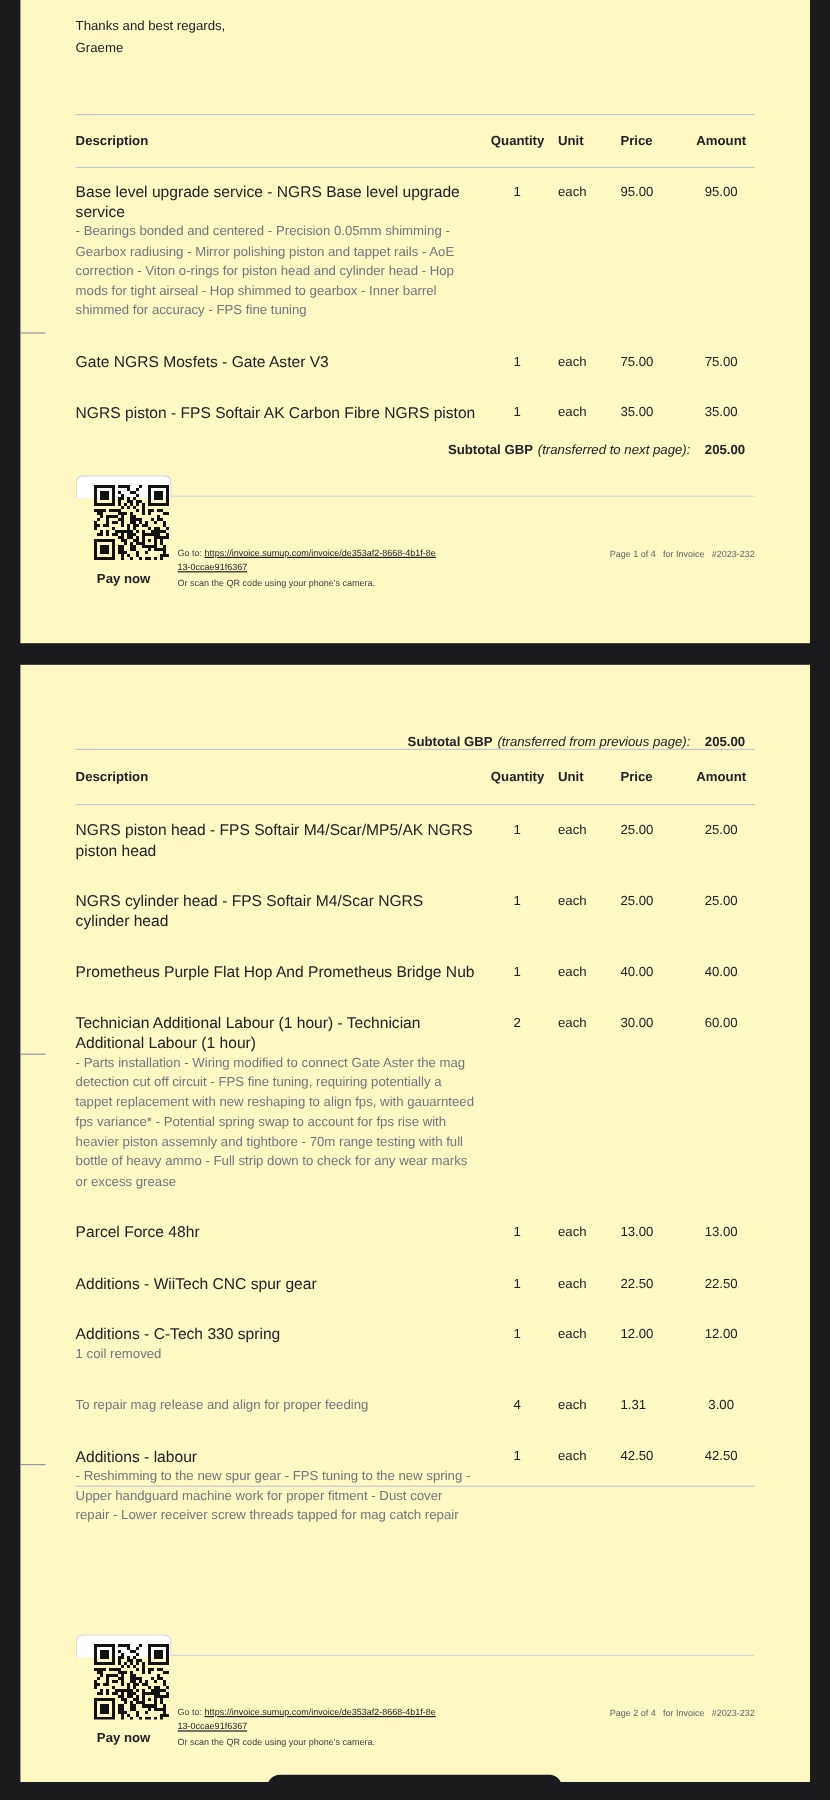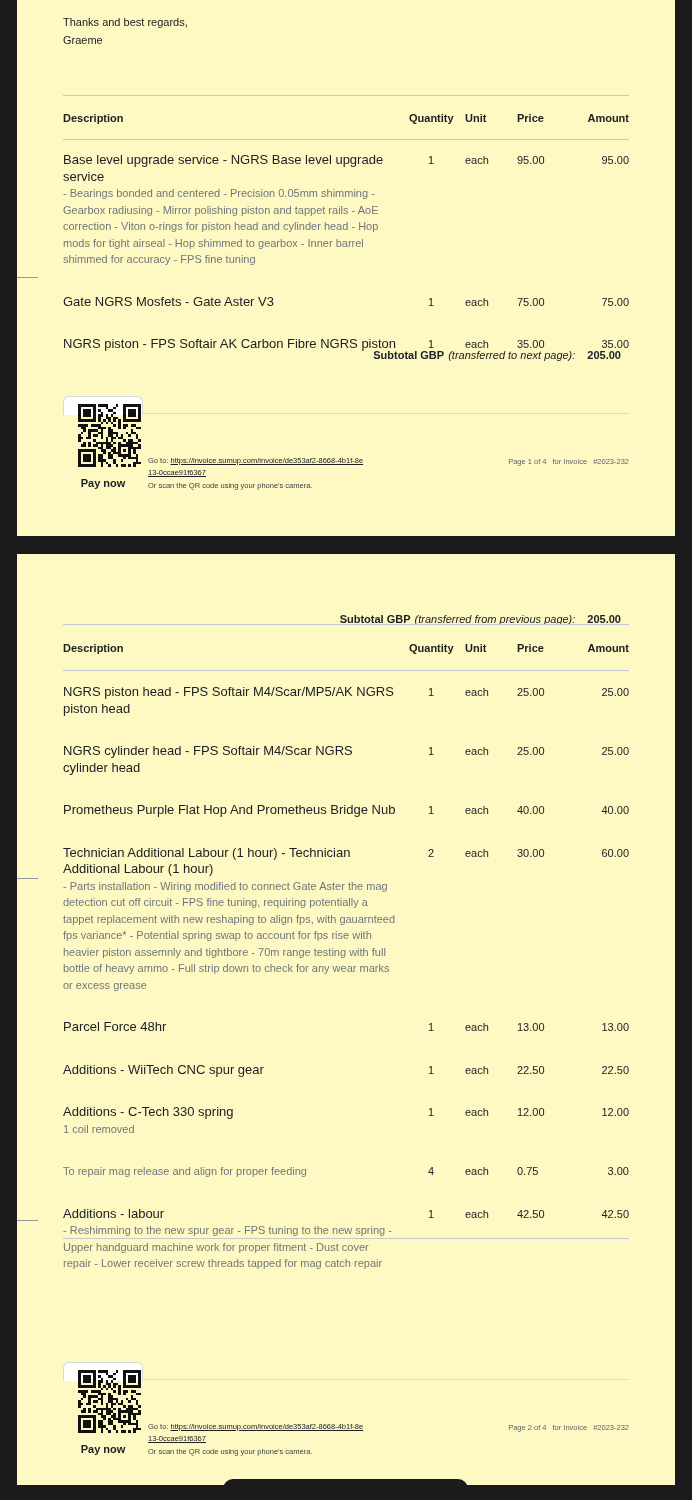--- a/index.html
+++ b/index.html
@@ -16,21 +16,21 @@
   .hline{position:absolute;left:46px;right:46px;height:1px;background:#c4c9ce}
   .fold-mark{position:absolute;left:0;width:21px;height:1px;background:#95999e}
 
   .closing{position:absolute;left:46px;top:13px;font-size:11px;line-height:18px;color:#202124}
 
   .grid{display:grid;grid-template-columns:1fr 44px 40px 44px 56px;column-gap:12px}
   .thead{position:absolute;left:46px;right:46px;font-weight:bold;font-size:11px;line-height:16px;color:#202124}
   .col-qty{text-align:center}
   .col-unit{text-align:left}
   .col-price{text-align:left}
-  .col-amount{text-align:right}
+  .col-amount{text-align:center}
 
   .items{position:absolute;left:46px;right:46px}
   .row{margin-bottom:26px}
   .row .c{font-size:11px;line-height:16.5px;color:#202124}
   .row .title{font-size:13px;line-height:16.5px;color:#202124}
   .row .details{font-size:11px;line-height:16.5px;color:#71767b}
 
   .subtotal{position:absolute;right:46px;padding-right:8px;font-size:11px;line-height:16.5px;color:#202124;white-space:nowrap}
   .subtotal .lbl{font-weight:bold}
   .subtotal .note{font-style:italic;margin-left:4px}
@@ -96,21 +96,21 @@
     <div class="c desc">
       <div class="title">NGRS piston - FPS Softair AK Carbon Fibre NGRS piston</div>
 
     </div>
     <div class="c col-qty qty">1</div>
     <div class="c col-unit unit">each</div>
     <div class="c col-price price">35.00</div>
     <div class="c col-amount amount">35.00</div>
   </div>
 </div>
-  <div class="subtotal" style="top:347px">
+  <div class="subtotal" style="top:367px">
     <span class="lbl">Subtotal GBP</span><span class="note">(transferred to next page):</span><span class="val">205.00</span>
   </div>
   <div class="pfooter" style="top:413px">
     <div class="f-rule"></div>
     <div class="qr-tab"></div>
     <svg class="qr-svg" viewBox="0 0 25 25" shape-rendering="crispEdges">
         <path d="M0 0h1v1h-1zM1 0h1v1h-1zM2 0h1v1h-1zM3 0h1v1h-1zM4 0h1v1h-1zM5 0h1v1h-1zM6 0h1v1h-1zM8 0h1v1h-1zM9 0h1v1h-1zM10 0h1v1h-1zM11 0h1v1h-1zM15 0h1v1h-1zM18 0h1v1h-1zM19 0h1v1h-1zM20 0h1v1h-1zM21 0h1v1h-1zM22 0h1v1h-1zM23 0h1v1h-1zM24 0h1v1h-1zM0 1h1v1h-1zM6 1h1v1h-1zM11 1h1v1h-1zM14 1h1v1h-1zM18 1h1v1h-1zM24 1h1v1h-1zM0 2h1v1h-1zM2 2h1v1h-1zM3 2h1v1h-1zM4 2h1v1h-1zM6 2h1v1h-1zM8 2h1v1h-1zM12 2h1v1h-1zM13 2h1v1h-1zM18 2h1v1h-1zM20 2h1v1h-1zM21 2h1v1h-1zM22 2h1v1h-1zM24 2h1v1h-1zM0 3h1v1h-1zM2 3h1v1h-1zM3 3h1v1h-1zM4 3h1v1h-1zM6 3h1v1h-1zM9 3h1v1h-1zM14 3h1v1h-1zM18 3h1v1h-1zM20 3h1v1h-1zM21 3h1v1h-1zM22 3h1v1h-1zM24 3h1v1h-1zM0 4h1v1h-1zM2 4h1v1h-1zM3 4h1v1h-1zM4 4h1v1h-1zM6 4h1v1h-1zM8 4h1v1h-1zM9 4h1v1h-1zM11 4h1v1h-1zM13 4h1v1h-1zM18 4h1v1h-1zM20 4h1v1h-1zM21 4h1v1h-1zM22 4h1v1h-1zM24 4h1v1h-1zM0 5h1v1h-1zM6 5h1v1h-1zM8 5h1v1h-1zM11 5h1v1h-1zM12 5h1v1h-1zM14 5h1v1h-1zM15 5h1v1h-1zM18 5h1v1h-1zM24 5h1v1h-1zM0 6h1v1h-1zM1 6h1v1h-1zM2 6h1v1h-1zM3 6h1v1h-1zM4 6h1v1h-1zM5 6h1v1h-1zM6 6h1v1h-1zM8 6h1v1h-1zM10 6h1v1h-1zM12 6h1v1h-1zM14 6h1v1h-1zM16 6h1v1h-1zM18 6h1v1h-1zM19 6h1v1h-1zM20 6h1v1h-1zM21 6h1v1h-1zM22 6h1v1h-1zM23 6h1v1h-1zM24 6h1v1h-1zM9 7h1v1h-1zM11 7h1v1h-1zM13 7h1v1h-1zM16 7h1v1h-1zM0 8h1v1h-1zM1 8h1v1h-1zM2 8h1v1h-1zM3 8h1v1h-1zM5 8h1v1h-1zM6 8h1v1h-1zM7 8h1v1h-1zM8 8h1v1h-1zM14 8h1v1h-1zM16 8h1v1h-1zM18 8h1v1h-1zM19 8h1v1h-1zM21 8h1v1h-1zM22 8h1v1h-1zM1 9h1v1h-1zM2 9h1v1h-1zM8 9h1v1h-1zM9 9h1v1h-1zM10 9h1v1h-1zM12 9h1v1h-1zM16 9h1v1h-1zM18 9h1v1h-1zM23 9h1v1h-1zM24 9h1v1h-1zM2 10h1v1h-1zM4 10h1v1h-1zM5 10h1v1h-1zM6 10h1v1h-1zM7 10h1v1h-1zM9 10h1v1h-1zM12 10h1v1h-1zM13 10h1v1h-1zM21 10h1v1h-1zM1 11h1v1h-1zM4 11h1v1h-1zM8 11h1v1h-1zM9 11h1v1h-1zM12 11h1v1h-1zM13 11h1v1h-1zM14 11h1v1h-1zM15 11h1v1h-1zM19 11h1v1h-1zM21 11h1v1h-1zM22 11h1v1h-1zM0 12h1v1h-1zM4 12h1v1h-1zM6 12h1v1h-1zM7 12h1v1h-1zM9 12h1v1h-1zM12 12h1v1h-1zM13 12h1v1h-1zM15 12h1v1h-1zM17 12h1v1h-1zM20 12h1v1h-1zM23 12h1v1h-1zM0 13h1v1h-1zM1 13h1v1h-1zM3 13h1v1h-1zM4 13h1v1h-1zM9 13h1v1h-1zM11 13h1v1h-1zM13 13h1v1h-1zM14 13h1v1h-1zM16 13h1v1h-1zM17 13h1v1h-1zM23 13h1v1h-1zM0 14h1v1h-1zM6 14h1v1h-1zM11 14h1v1h-1zM13 14h1v1h-1zM18 14h1v1h-1zM20 14h1v1h-1zM21 14h1v1h-1zM24 14h1v1h-1zM2 15h1v1h-1zM4 15h1v1h-1zM7 15h1v1h-1zM8 15h1v1h-1zM9 15h1v1h-1zM10 15h1v1h-1zM11 15h1v1h-1zM12 15h1v1h-1zM14 15h1v1h-1zM16 15h1v1h-1zM19 15h1v1h-1zM20 15h1v1h-1zM21 15h1v1h-1zM22 15h1v1h-1zM23 15h1v1h-1zM1 16h1v1h-1zM2 16h1v1h-1zM4 16h1v1h-1zM6 16h1v1h-1zM7 16h1v1h-1zM9 16h1v1h-1zM11 16h1v1h-1zM12 16h1v1h-1zM13 16h1v1h-1zM16 16h1v1h-1zM17 16h1v1h-1zM18 16h1v1h-1zM19 16h1v1h-1zM20 16h1v1h-1zM21 16h1v1h-1zM24 16h1v1h-1zM8 17h1v1h-1zM9 17h1v1h-1zM11 17h1v1h-1zM12 17h1v1h-1zM14 17h1v1h-1zM16 17h1v1h-1zM20 17h1v1h-1zM21 17h1v1h-1zM22 17h1v1h-1zM23 17h1v1h-1zM24 17h1v1h-1zM0 18h1v1h-1zM1 18h1v1h-1zM2 18h1v1h-1zM3 18h1v1h-1zM4 18h1v1h-1zM5 18h1v1h-1zM6 18h1v1h-1zM9 18h1v1h-1zM10 18h1v1h-1zM13 18h1v1h-1zM14 18h1v1h-1zM16 18h1v1h-1zM18 18h1v1h-1zM20 18h1v1h-1zM22 18h1v1h-1zM0 19h1v1h-1zM6 19h1v1h-1zM10 19h1v1h-1zM12 19h1v1h-1zM14 19h1v1h-1zM15 19h1v1h-1zM16 19h1v1h-1zM20 19h1v1h-1zM22 19h1v1h-1zM0 20h1v1h-1zM2 20h1v1h-1zM3 20h1v1h-1zM4 20h1v1h-1zM6 20h1v1h-1zM8 20h1v1h-1zM9 20h1v1h-1zM12 20h1v1h-1zM13 20h1v1h-1zM16 20h1v1h-1zM17 20h1v1h-1zM18 20h1v1h-1zM19 20h1v1h-1zM20 20h1v1h-1zM23 20h1v1h-1zM0 21h1v1h-1zM2 21h1v1h-1zM3 21h1v1h-1zM4 21h1v1h-1zM6 21h1v1h-1zM8 21h1v1h-1zM9 21h1v1h-1zM12 21h1v1h-1zM13 21h1v1h-1zM18 21h1v1h-1zM20 21h1v1h-1zM21 21h1v1h-1zM22 21h1v1h-1zM23 21h1v1h-1zM0 22h1v1h-1zM2 22h1v1h-1zM3 22h1v1h-1zM4 22h1v1h-1zM6 22h1v1h-1zM8 22h1v1h-1zM9 22h1v1h-1zM10 22h1v1h-1zM14 22h1v1h-1zM17 22h1v1h-1zM23 22h1v1h-1zM0 23h1v1h-1zM6 23h1v1h-1zM9 23h1v1h-1zM11 23h1v1h-1zM14 23h1v1h-1zM22 23h1v1h-1zM23 23h1v1h-1zM24 23h1v1h-1zM0 24h1v1h-1zM1 24h1v1h-1zM2 24h1v1h-1zM3 24h1v1h-1zM4 24h1v1h-1zM5 24h1v1h-1zM6 24h1v1h-1zM9 24h1v1h-1zM12 24h1v1h-1zM15 24h1v1h-1zM17 24h1v1h-1zM18 24h1v1h-1zM20 24h1v1h-1zM22 24h1v1h-1z" fill="#111"></path>
       </svg>
     <div class="pay-now">Pay now</div>
     <div class="f-text">
@@ -219,21 +219,21 @@
     <div class="c col-price price">12.00</div>
     <div class="c col-amount amount">12.00</div>
   </div>
 
   <div class="row grid">
     <div class="c desc">
       <div class="details">To repair mag release and align for proper feeding</div>
     </div>
     <div class="c col-qty qty">4</div>
     <div class="c col-unit unit">each</div>
-    <div class="c col-price price">0.75</div>
+    <div class="c col-price price">1.31</div>
     <div class="c col-amount amount">3.00</div>
   </div>
 
   <div class="row grid">
     <div class="c desc">
       <div class="title">Additions - labour</div>
       <div class="details">- Reshimming to the new spur gear - FPS tuning to the new spring - Upper handguard machine work for proper fitment - Dust cover repair - Lower receiver screw threads tapped for mag catch repair</div>
     </div>
     <div class="c col-qty qty">1</div>
     <div class="c col-unit unit">each</div>

